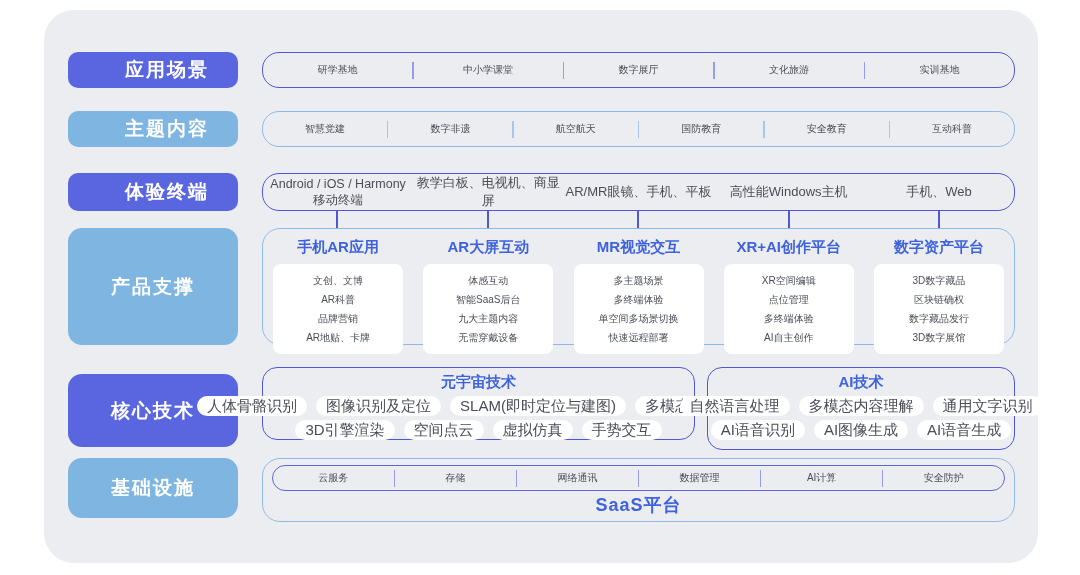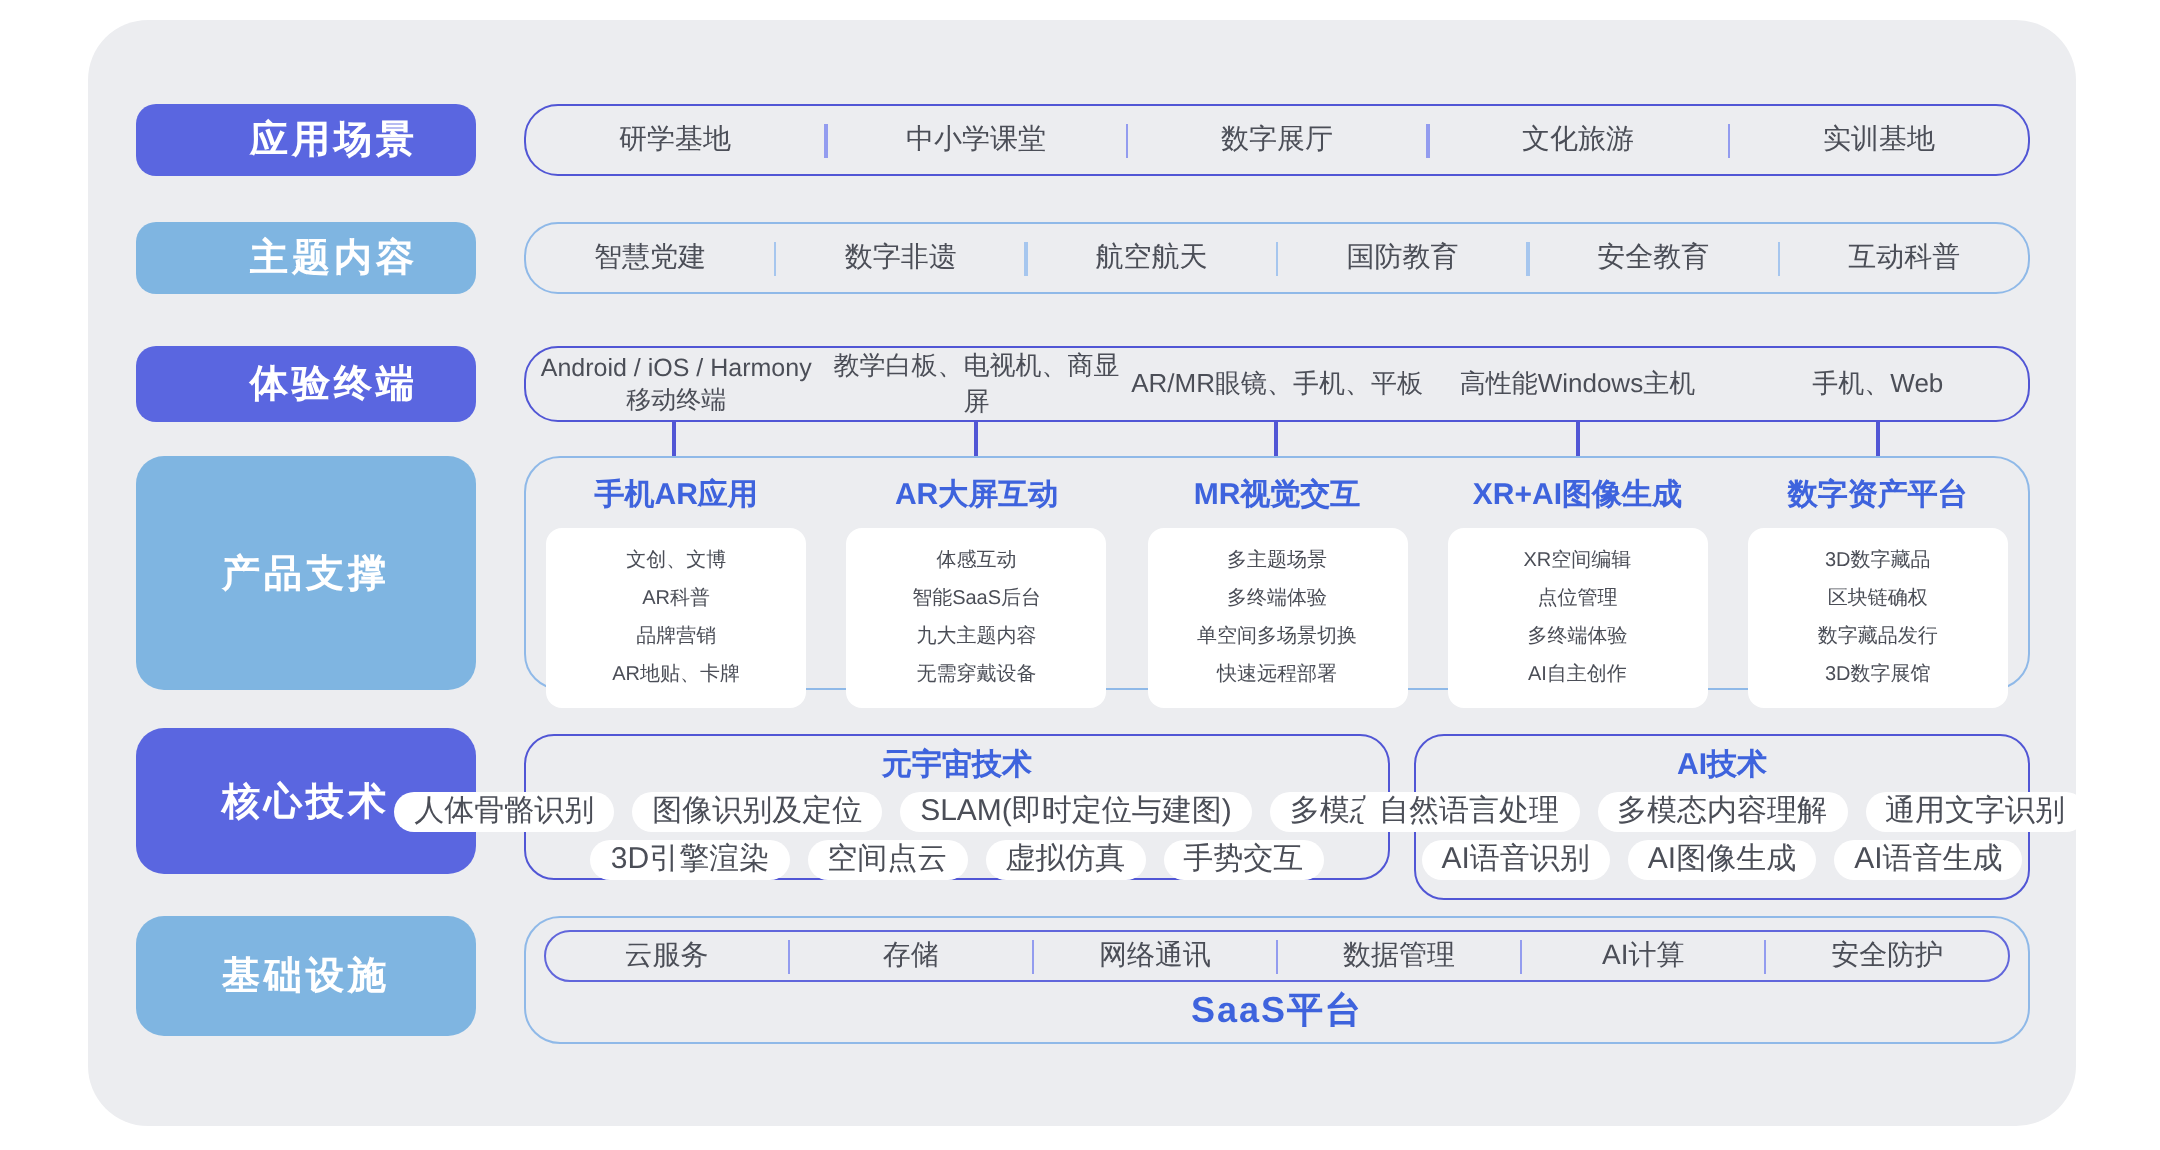--- a/index.html
+++ b/index.html
@@ -16,21 +16,21 @@
   .label{display:flex;align-items:center;justify-content:center;color:#fff;
          font-weight:bold;font-size:19px;letter-spacing:2px;}
   .lab-sm{border-radius:10px;padding-left:28px;}
   .lab-lg{border-radius:14px;}
   .bg-idg{background:var(--indigo);}
   .bg-ltb{background:var(--light-blue);}
   .rowbox{display:flex;align-items:stretch;border-radius:17px;border:1.5px solid;}
   .b-idg{border-color:var(--indigo-border);}
   .b-ltb{border-color:var(--light-blue-border);}
   .cell{flex:1;display:flex;align-items:center;justify-content:center;
-        color:var(--text);font-size:14px;text-align:center;}
+        color:var(--text);font-size:10px;text-align:center;}
   .cell-sm{font-size:13px;}
   .cell-pre{white-space:pre-line;font-size:12.5px;line-height:1.3;}
   .vdiv{width:1.5px;height:17px;align-self:center;}
   .d-idg{background:var(--divider-indigo);}
   .d-ltb{background:var(--divider-blue);}
   .conn{width:2px;background:var(--indigo-border);}
   .products{border-radius:18px;}
   .pcol{flex:1;display:flex;flex-direction:column;align-items:center;}
   .ptitle{margin-top:9px;font-size:15px;font-weight:bold;color:var(--title-blue);
           text-align:center;white-space:nowrap;}
@@ -51,21 +51,21 @@
 </head>
 <body>
 
 <div class="canvas">
   <div class="abs panel"></div>
 
   <div class="abs label lab-sm bg-idg" style="left:68px;top:52px;width:170px;height:36px">应用场景</div>
   <div class="abs label lab-sm bg-ltb" style="left:68px;top:111px;width:170px;height:36px">主题内容</div>
   <div class="abs label lab-sm bg-idg" style="left:68px;top:173px;width:170px;height:38px">体验终端</div>
   <div class="abs label lab-lg bg-ltb" style="left:68px;top:228px;width:170px;height:117px">产品支撑</div>
-  <div class="abs label lab-lg bg-idg" style="left:68px;top:364px;width:170px;height:73px">核心技术</div>
+  <div class="abs label lab-lg bg-idg" style="left:68px;top:374px;width:170px;height:73px">核心技术</div>
   <div class="abs label lab-lg bg-ltb" style="left:68px;top:458px;width:170px;height:60px">基础设施</div>
 
   <div class="abs rowbox b-idg" style="left:262px;top:52px;width:753px;height:36px">
     <div class="cell">研学基地</div>
     <div class="vdiv d-idg"></div>
     <div class="cell">中小学课堂</div>
     <div class="vdiv d-idg"></div>
     <div class="cell">数字展厅</div>
     <div class="vdiv d-idg"></div>
     <div class="cell">文化旅游</div>
@@ -124,21 +124,21 @@
     <div class="pcol">
       <div class="ptitle">MR视觉交互</div>
       <div class="pcard">
         <div class="pline">多主题场景</div>
         <div class="pline">多终端体验</div>
         <div class="pline">单空间多场景切换</div>
         <div class="pline">快速远程部署</div>
       </div>
     </div>
     <div class="pcol">
-      <div class="ptitle">XR+AI图像生成</div>
+      <div class="ptitle">XR+AI创作平台</div>
       <div class="pcard">
         <div class="pline">XR空间编辑</div>
         <div class="pline">点位管理</div>
         <div class="pline">多终端体验</div>
         <div class="pline">AI自主创作</div>
       </div>
     </div>
     <div class="pcol">
       <div class="ptitle">数字资产平台</div>
       <div class="pcard">

